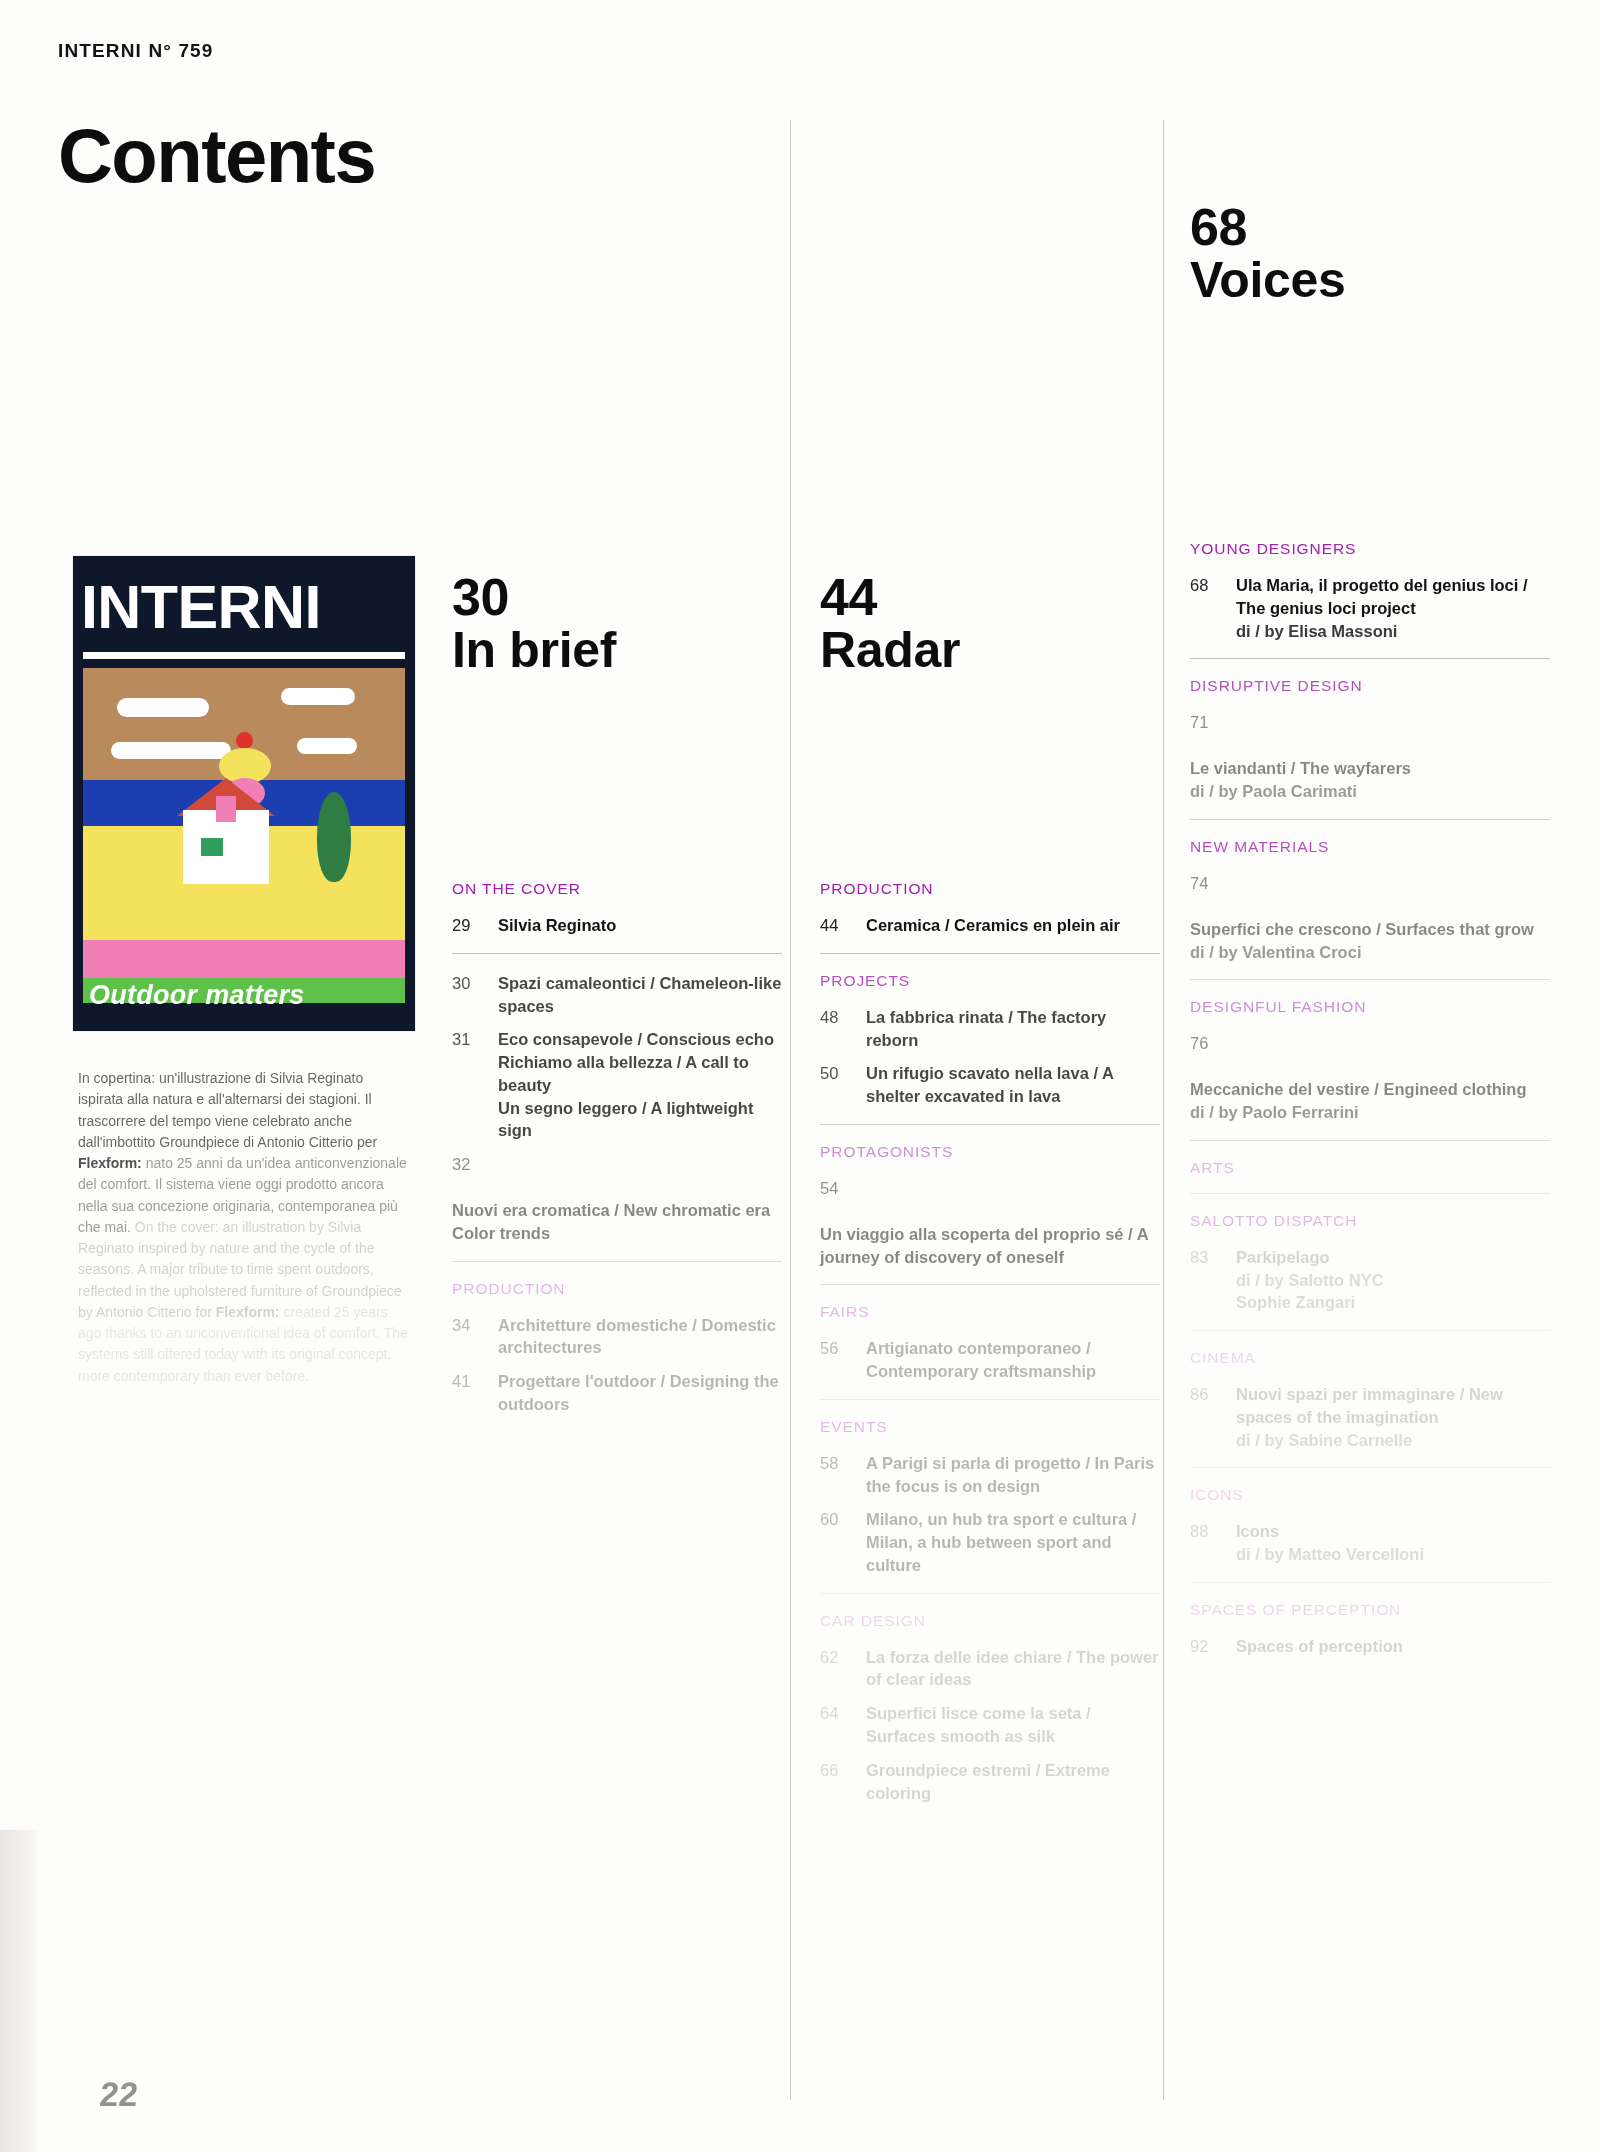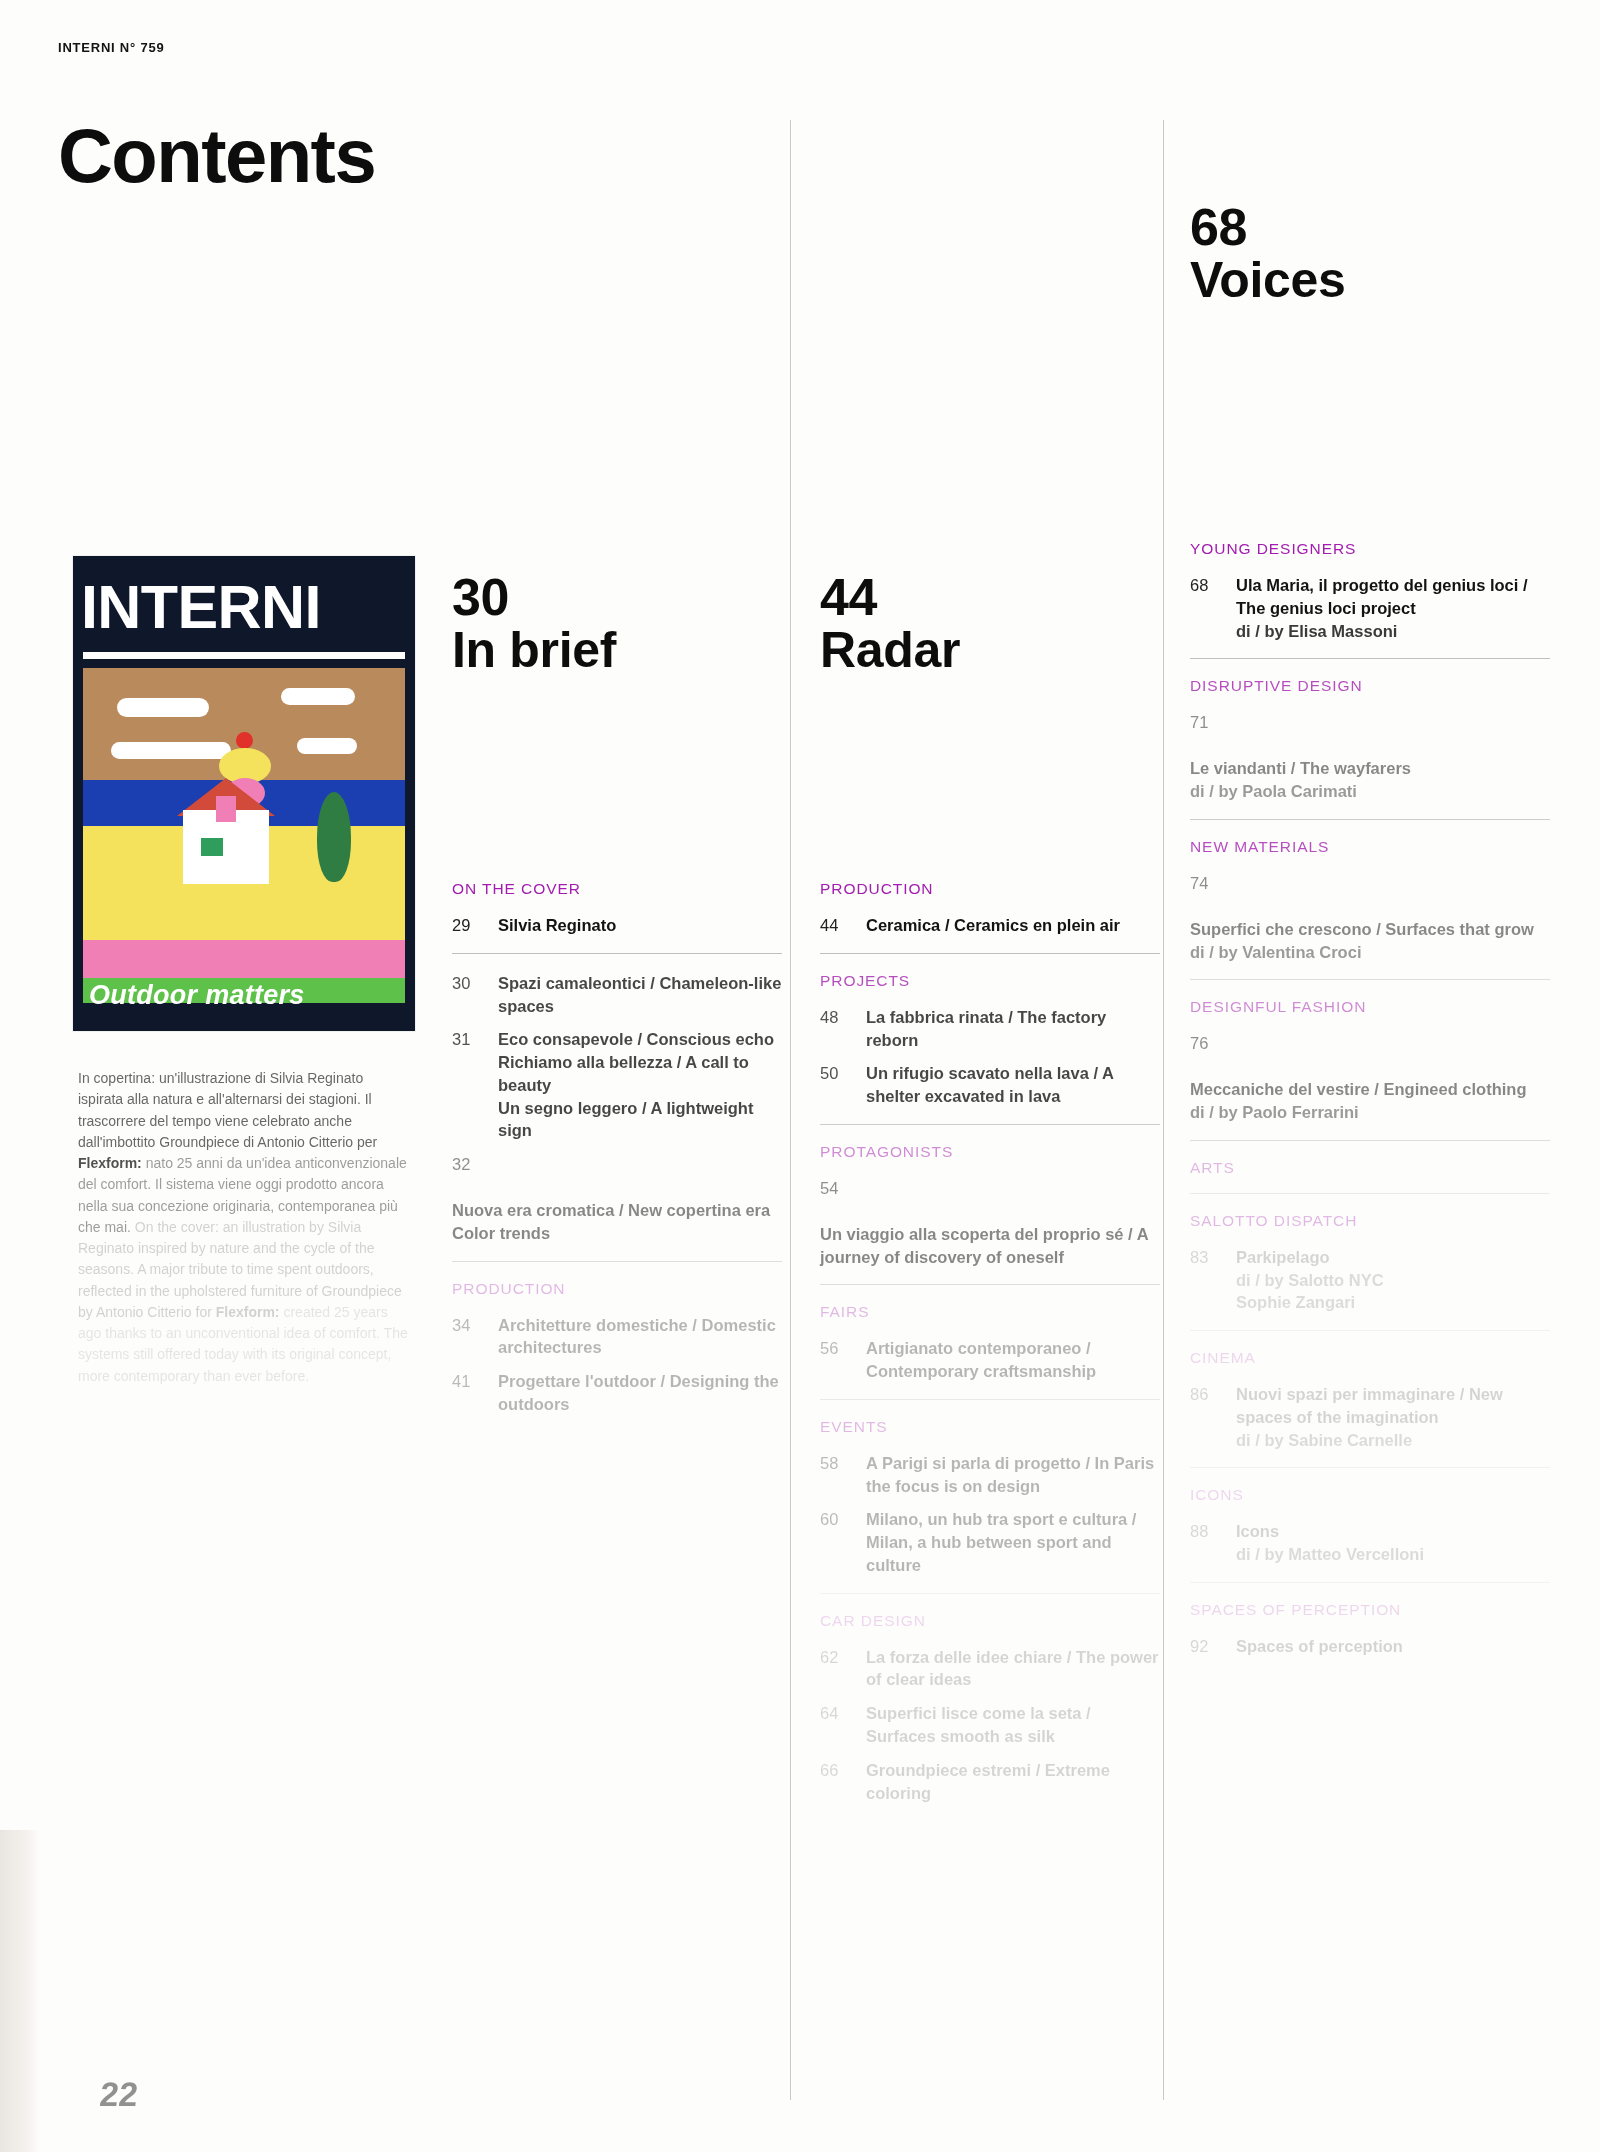--- a/index.html
+++ b/index.html
@@ -19,21 +19,21 @@
     position: absolute;
     inset: 0;
     background: #fdfdfb;
   }
 
   
   .masthead {
     position: absolute;
     left: 58px;
     top: 40px;
-    font-size: 13px;
+    font-size: 19px;
     font-weight: 700;
     letter-spacing: 0.06em;
     color: #141414;
   }
   .contents-title {
     position: absolute;
     left: 58px;
     top: 118px;
     font-size: 76px;
     font-weight: 700;
@@ -298,21 +298,21 @@
       <span class="txt" style="white-space:pre-line">Spazi camaleontici / Chameleon-like spaces</span>
     </div>
     <div class="entry fade-a">
       <span class="pg">31</span>
       <span class="txt" style="white-space:pre-line">Eco consapevole / Conscious echo
 Richiamo alla bellezza / A call to beauty
 Un segno leggero / A lightweight sign</span>
     </div>
     <div class="entry fade-b">
       <span class="pg">32</span>
-      <span class="txt" style="white-space:pre-line">Nuova era cromatica / New copertina era
+      <span class="txt" style="white-space:pre-line">Nuovi era cromatica / New chromatic era
 Color trends</span>
     </div>
 
     <div class="hr fade-b"></div>
 
     <div class="sec-label fade-c">PRODUCTION</div>
     <div class="entry fade-c">
       <span class="pg">34</span>
       <span class="txt">Architetture domestiche / Domestic architectures</span>
     </div>

